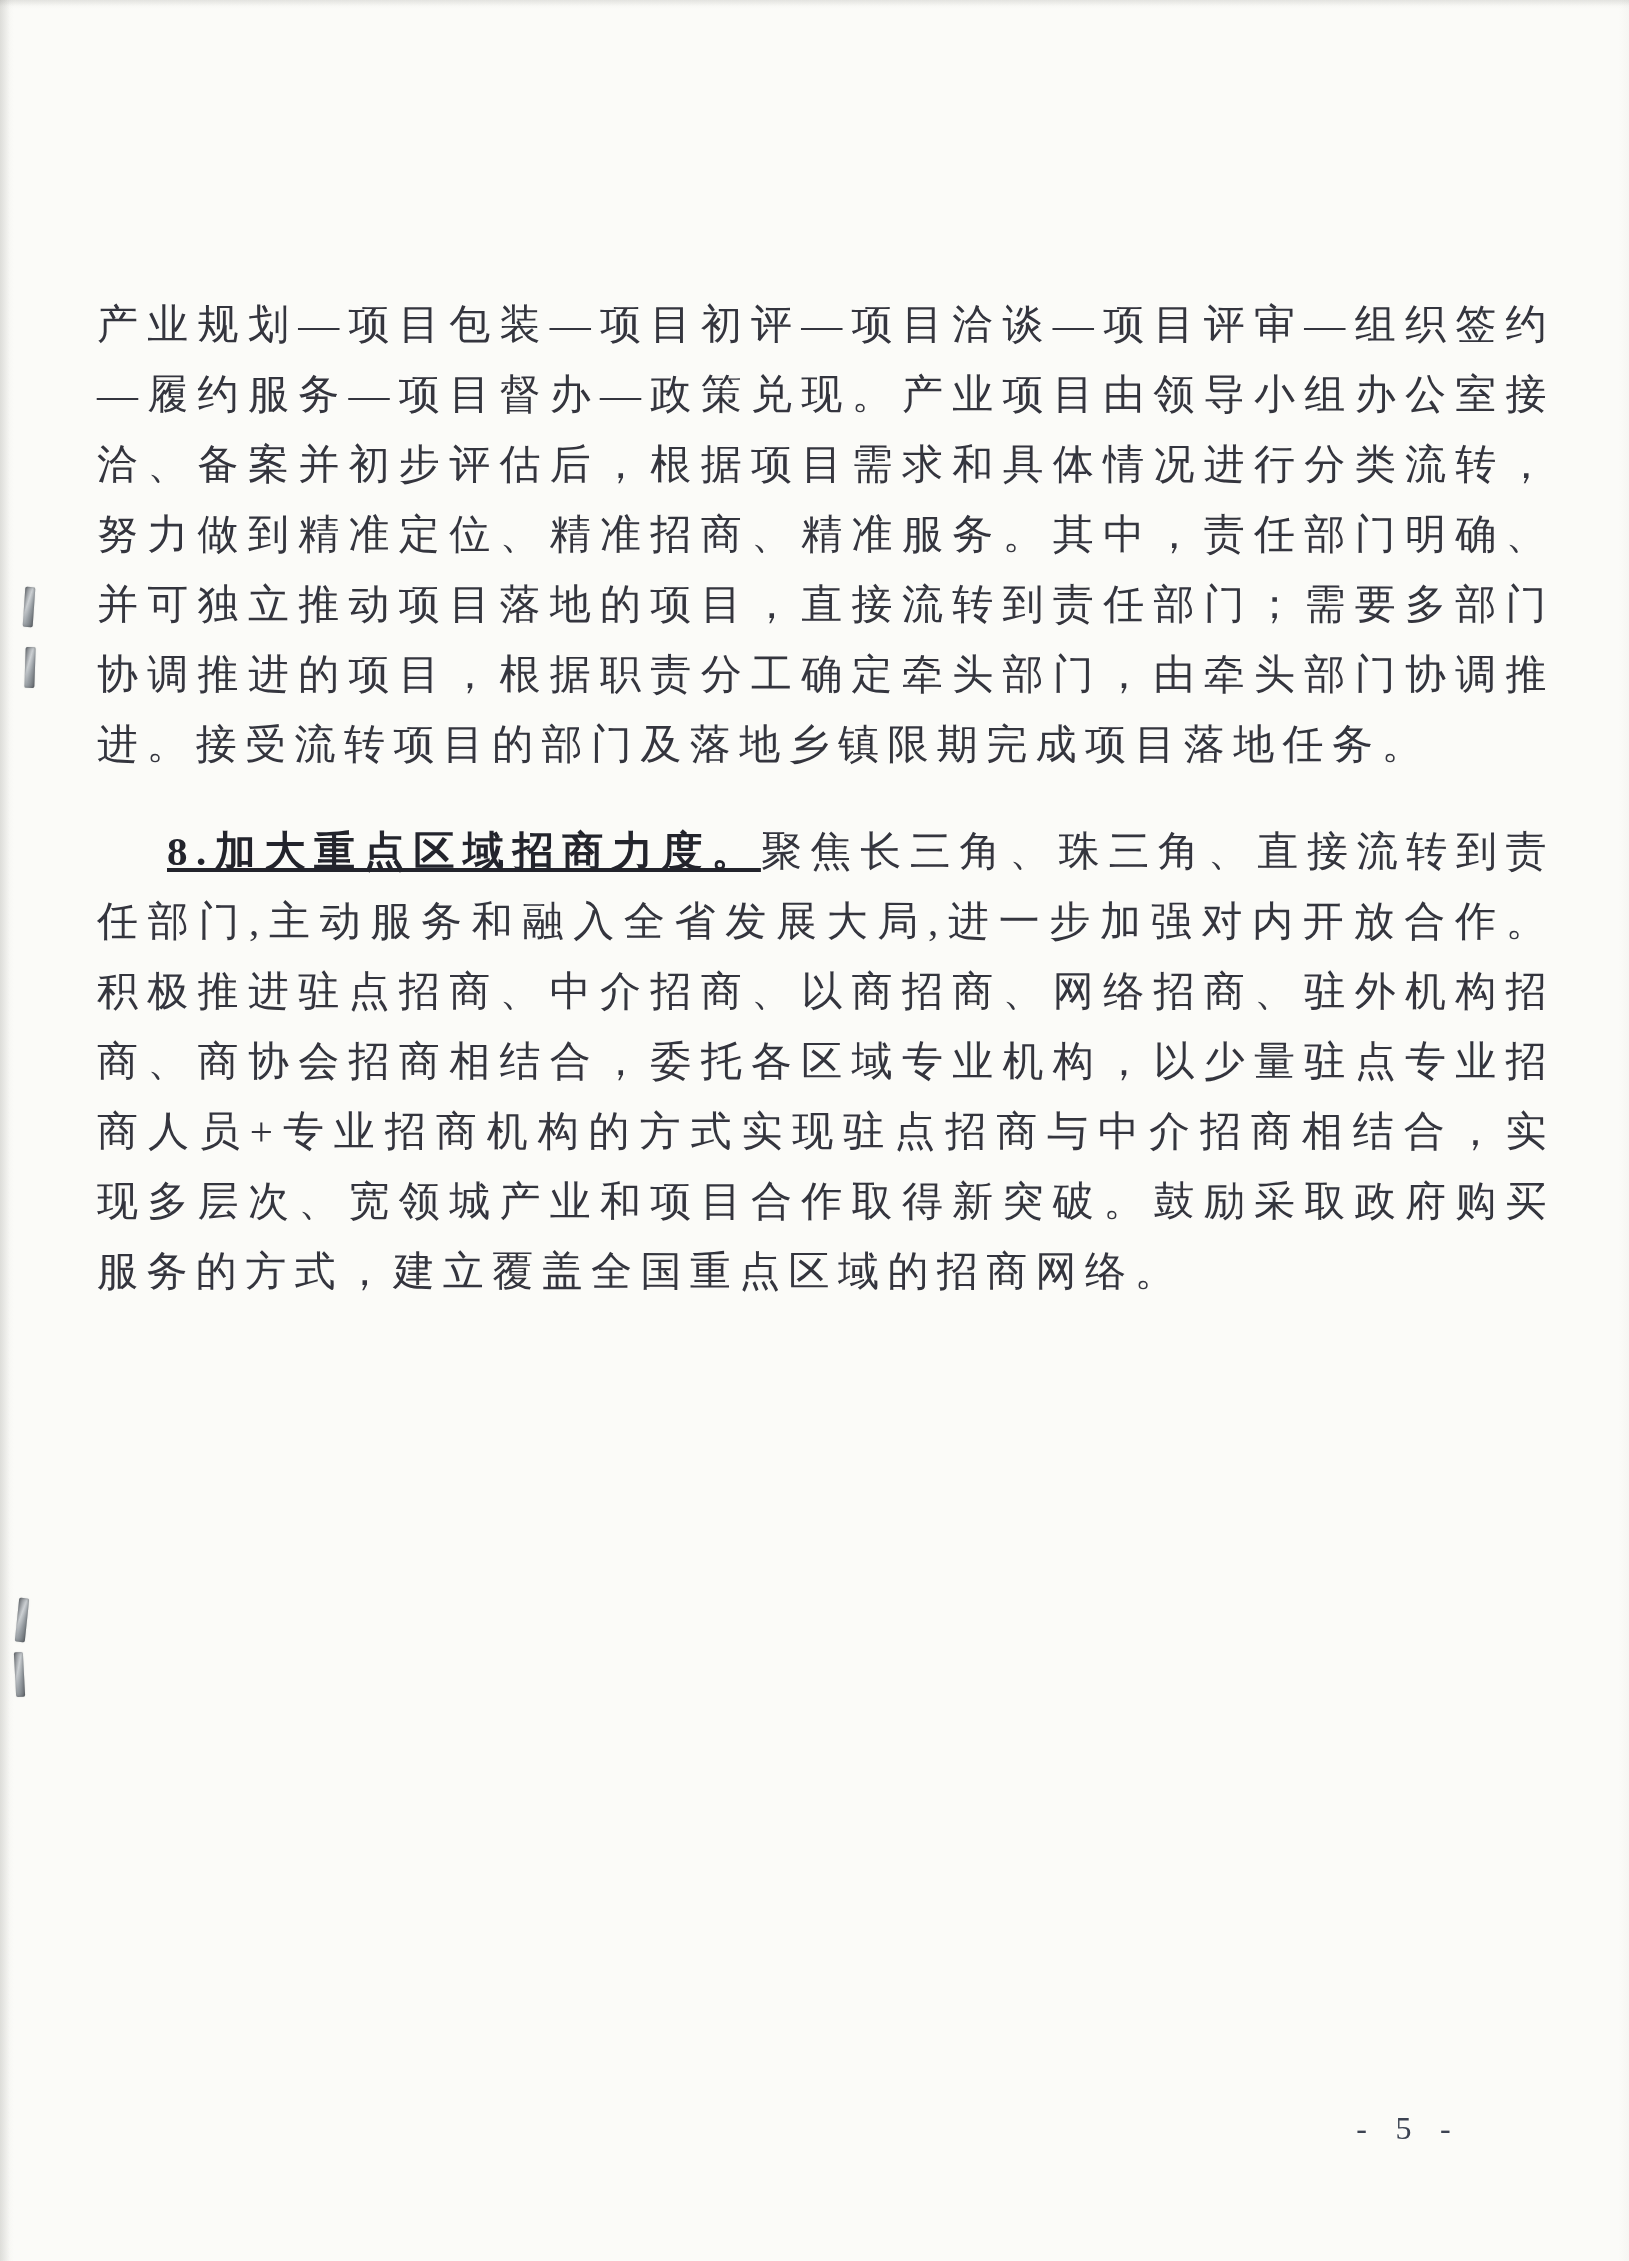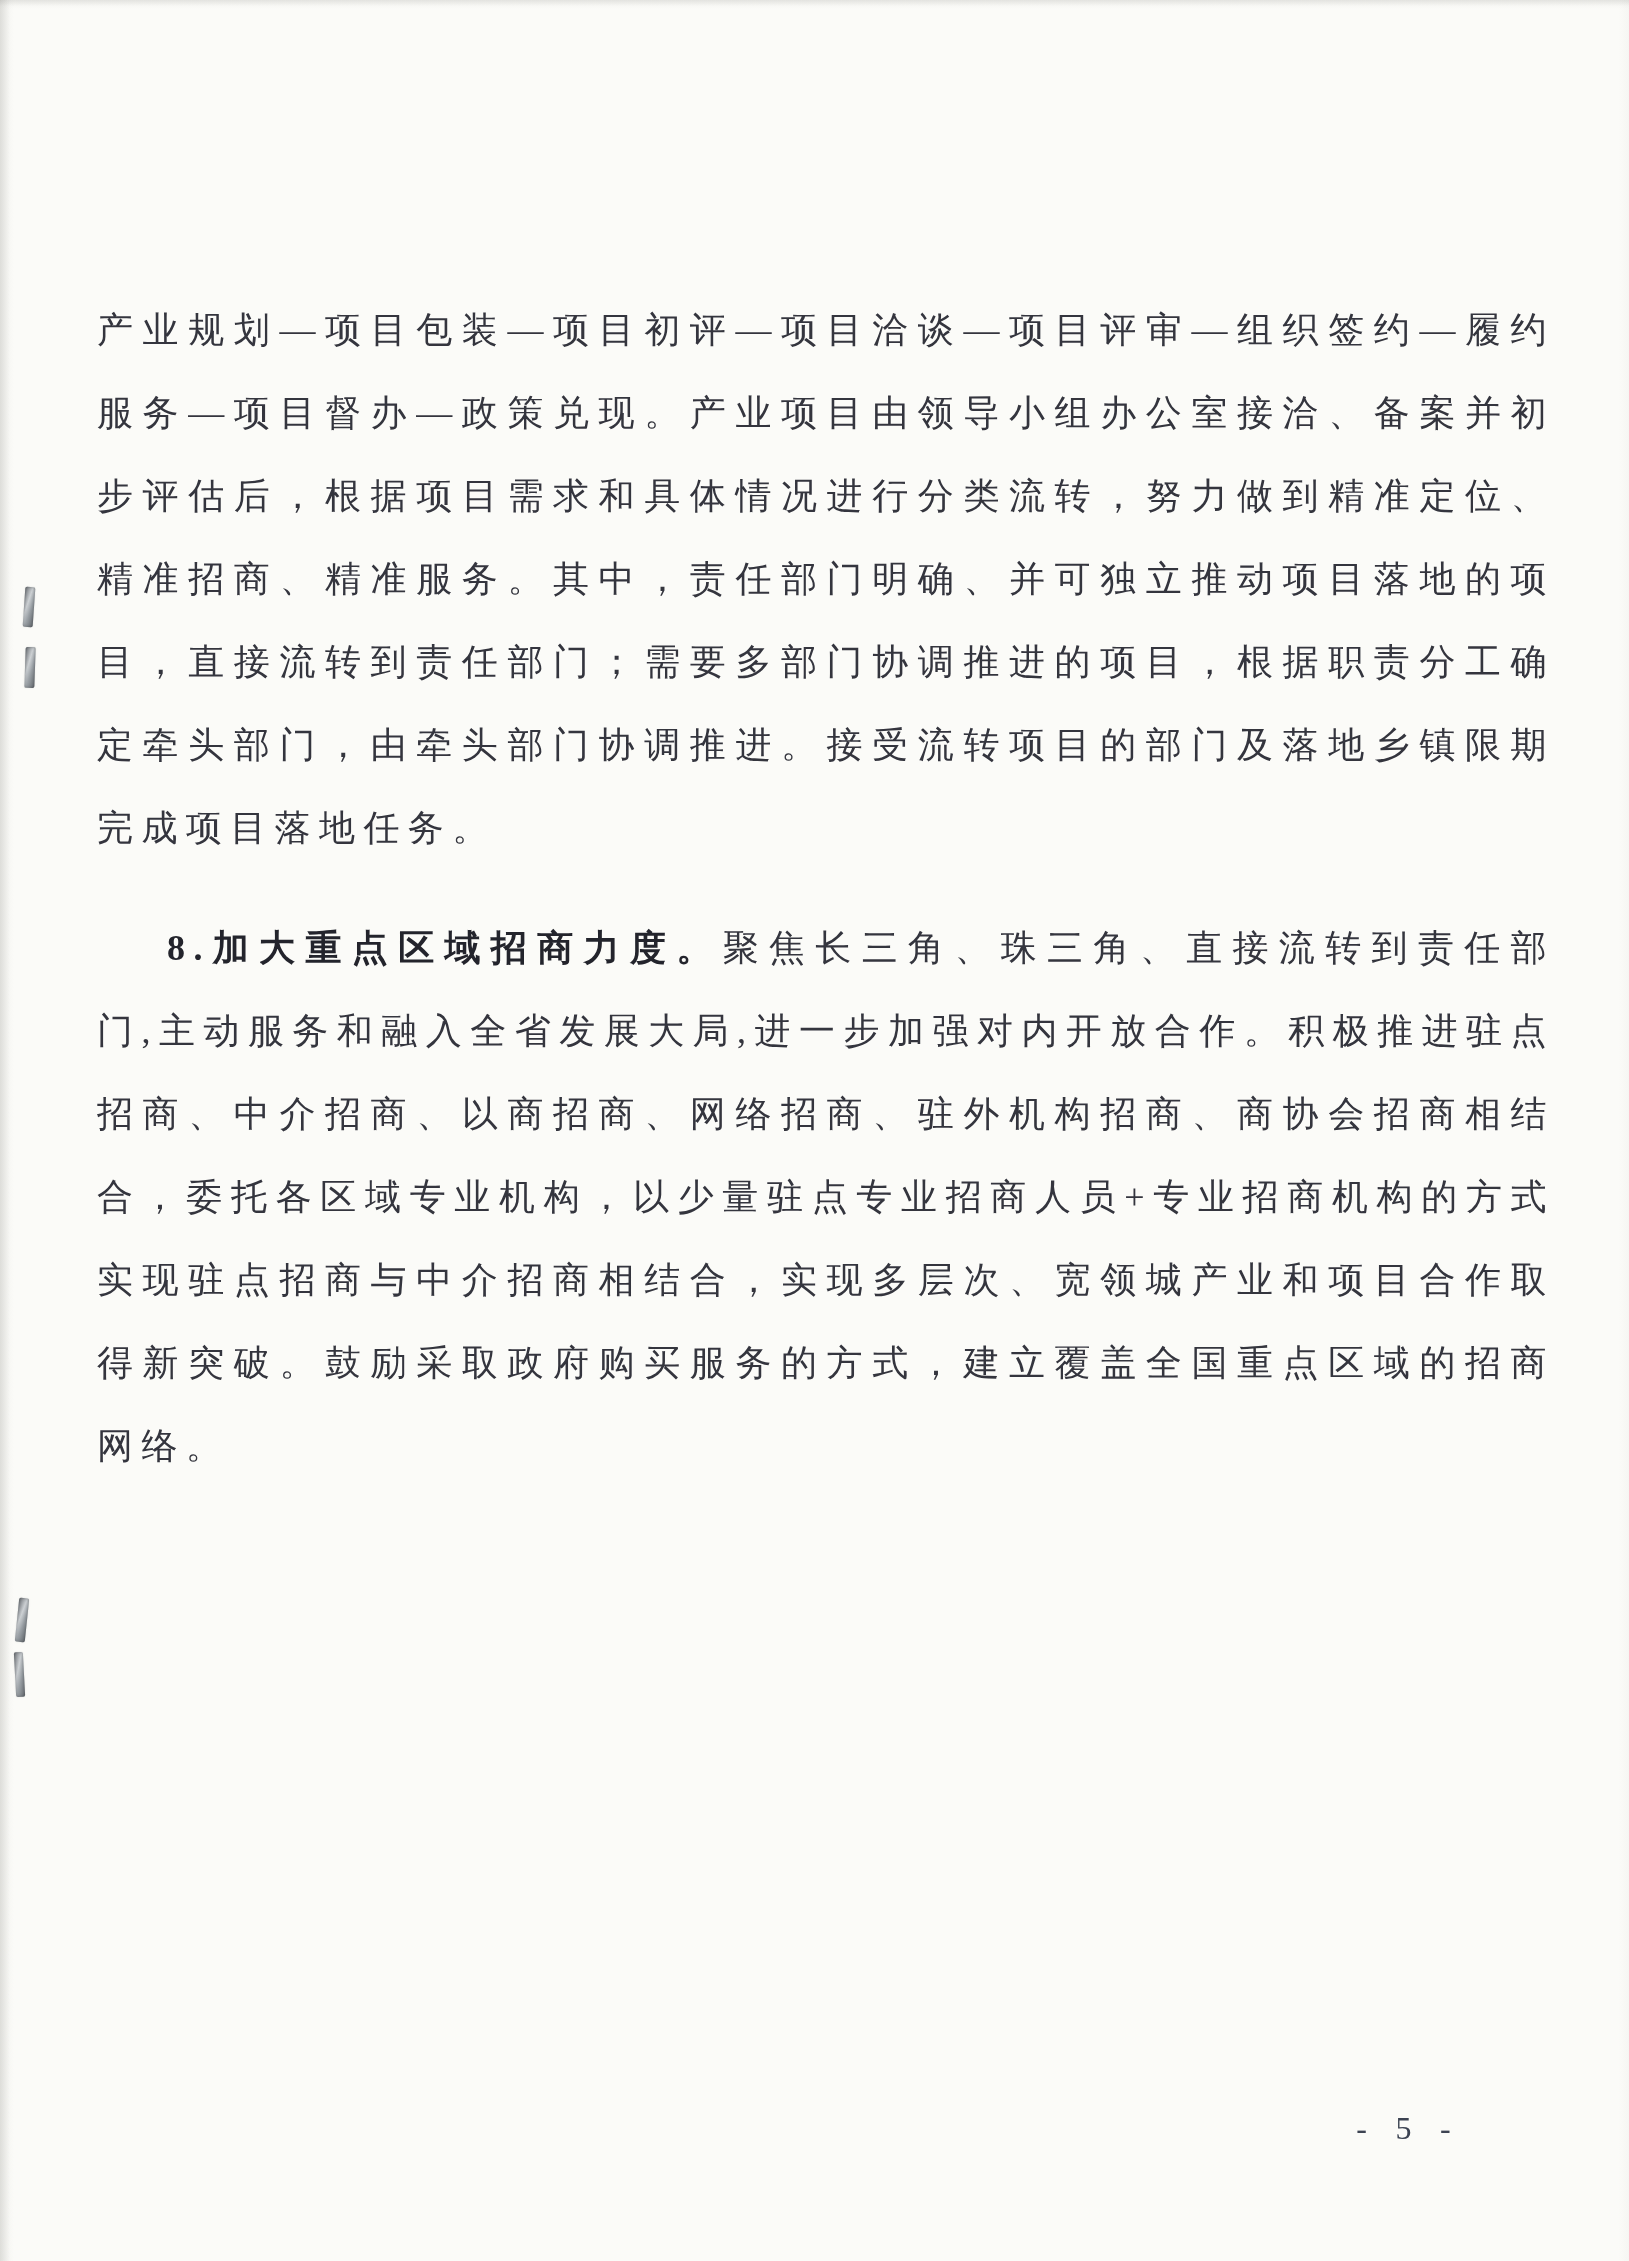--- a/index.html
+++ b/index.html
@@ -21,33 +21,34 @@
     font-family: "Liberation Serif", "DejaVu Serif", serif;
   }
   .text-block {
     position: absolute;
     left: 97px;
     right: 75px;
     top: 289px;
   }
   .para {
     margin: 0;
-    font-size: 36px;
-    line-height: 83px;
+    font-size: 41px;
+    line-height: 70px;
     letter-spacing: 8.4px;
     color: #34353e;
     text-align: justify;
     text-justify: inter-ideograph;
     font-weight: 400;
   }
   .para + .para { margin-top: 37px; }
   .para.indent { text-indent: 70px; }
   .para .lead {
     font-weight: 700;
     color: #23242c;
+    text-decoration: underline;
   }
   .page-number {
     position: absolute;
     top: 2110px;
     right: 169px;
     font-size: 32px;
     letter-spacing: 10.3px;
     color: #3c4352;
     font-family: "Liberation Serif", "DejaVu Serif", serif;
     white-space: nowrap;

